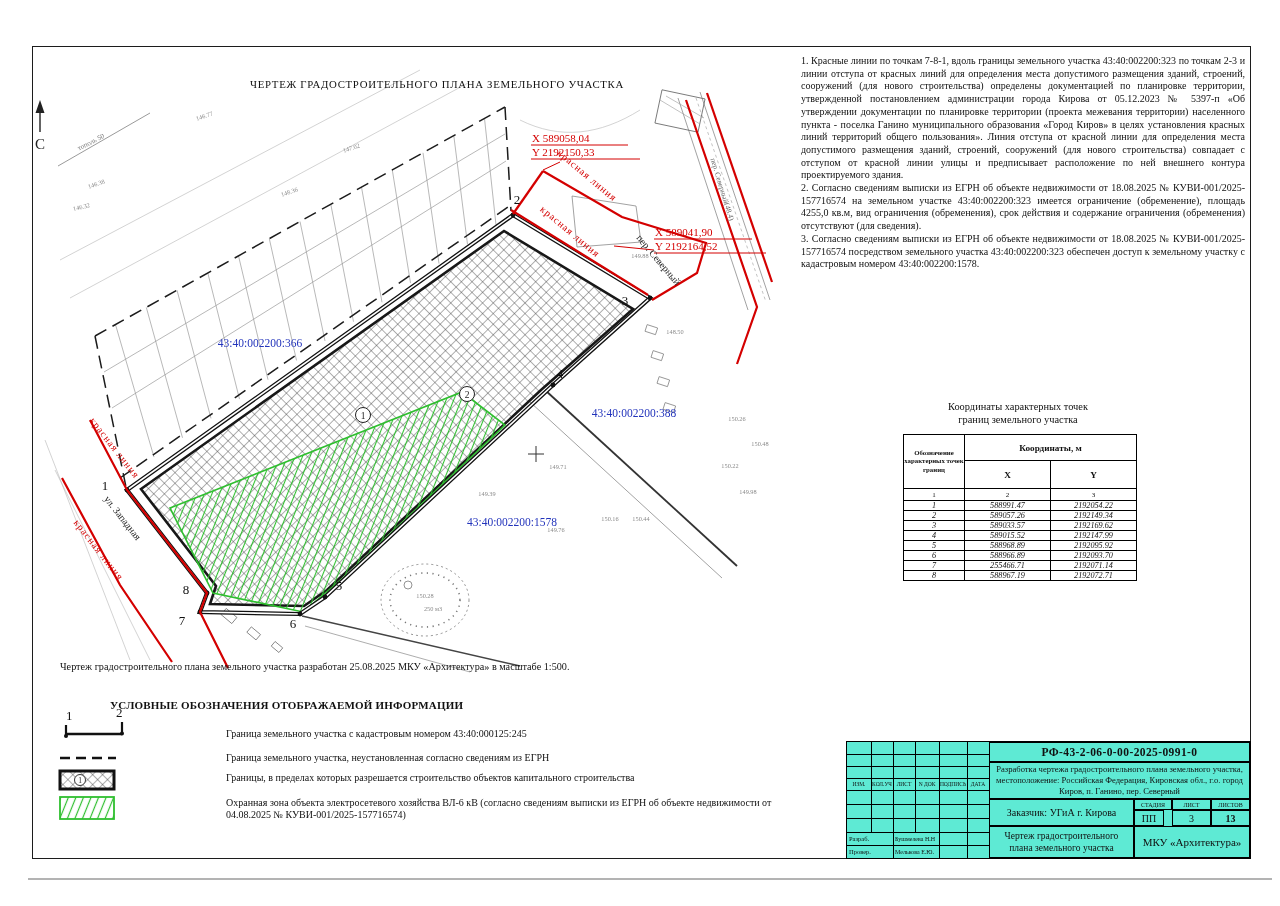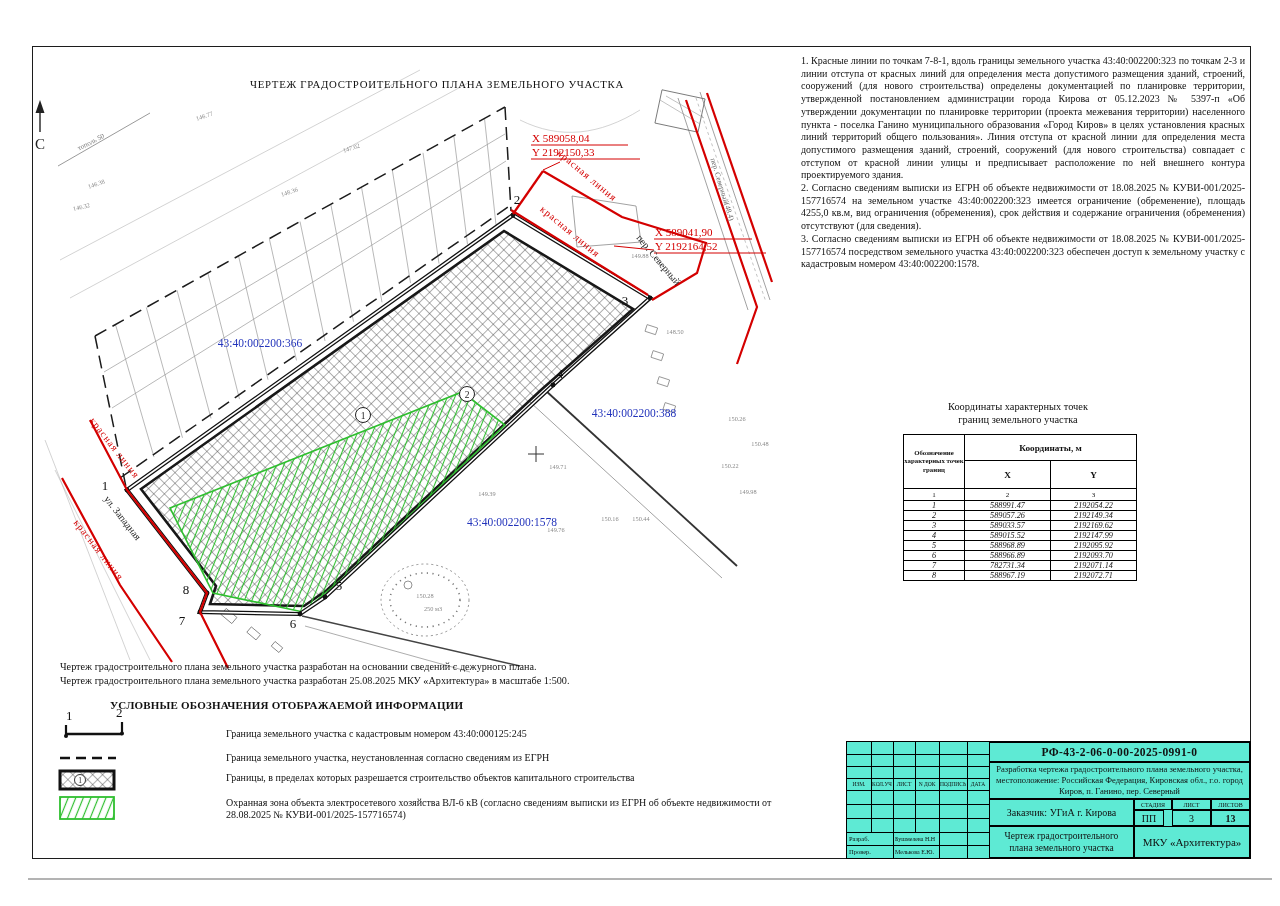--- a/index.html
+++ b/index.html
@@ -271,33 +271,32 @@
         <td>588968.89</td>
         <td>2192095.92</td>
       </tr>
   <tr class="dr">
         <td>6</td>
         <td>588966.89</td>
         <td>2192093.70</td>
       </tr>
   <tr class="dr">
         <td>7</td>
-        <td>782731.34</td>
+        <td>255466.71</td>
         <td>2192071.14</td>
       </tr>
   <tr class="dr">
         <td>8</td>
         <td>588967.19</td>
         <td>2192072.71</td>
       </tr>
 </tbody>
   </table>
 
 <div id="footer-notes" class="abs">
-  <div>Чертеж градостроительного плана земельного участка разработан на основании сведений с дежурного плана.</div>
   <div>Чертеж градостроительного плана земельного участка разработан 25.08.2025 МКУ «Архитектура» в масштабе 1:500.</div>
 </div>
 
 <div id="legend-title" class="abs">УСЛОВНЫЕ ОБОЗНАЧЕНИЯ ОТОБРАЖАЕМОЙ ИНФОРМАЦИИ</div>
 
 <svg class="abs" width="120" height="34" style="left:58px;top:706px;">
   <text x="8" y="14" font-size="13" fill="#111">1</text>
   <text x="58" y="11" font-size="13" fill="#111">2</text>
   <path d="M8 28H64" stroke="#111" stroke-width="2.6"></path>
   <path d="M8 19V31M64 16V28" stroke="#111" stroke-width="2.2"></path>
@@ -324,21 +323,21 @@
 <div class="lg-text" style="top:772px;">Границы, в пределах которых разрешается строительство объектов капитального строительства</div>
 
 <svg class="abs" width="60" height="26" style="left:58px;top:795px;">
   <defs>
     <pattern id="gh2" width="7" height="7" patternUnits="userSpaceOnUse" patternTransform="rotate(22)">
       <path d="M3.5 -1V8" stroke="#2fbf2f" stroke-width="1.2" fill="none"></path>
     </pattern>
   </defs>
   <rect x="2" y="2" width="54" height="22" fill="url(#gh2)" stroke="#2fbf2f" stroke-width="1.8"></rect>
 </svg>
-<div class="lg-text" style="top:797px;width:580px;">Охранная зона объекта электросетевого хозяйства ВЛ-6 кВ (согласно сведениям выписки из ЕГРН об объекте недвижимости от 28.08.2025 № КУВИ-001/2025-157716574)</div>
+<div class="lg-text" style="top:797px;width:580px;">Охранная зона объекта электросетевого хозяйства ВЛ-6 кВ (согласно сведениям выписки из ЕГРН об объекте недвижимости от 04.08.2025 № КУВИ-001/2025-157716574)</div>
 
 <div id="stamp" class="abs">
 
   <div class="tb" style="left:142px;top:0;width:261px;height:20px;font-size:11.5px;font-weight:bold;letter-spacing:.4px;">РФ-43-2-06-0-00-2025-0991-0</div>
   <div class="tb" style="left:142px;top:20px;width:261px;height:37px;font-size:8.6px;line-height:1.3;padding:0 6px;">Разработка чертежа градостроительного плана земельного участка, местоположение: Российская Федерация, Кировская обл., г.о. город Киров, п. Ганино, пер. Северный</div>
   <div class="tb" style="left:142px;top:57px;width:145px;height:27px;font-size:10px;">Заказчик: УГиА г. Кирова</div>
   <div class="tb" style="left:287px;top:57px;width:38px;height:11px;font-size:6px;">СТАДИЯ</div>
   <div class="tb" style="left:325px;top:57px;width:39px;height:11px;font-size:6px;">ЛИСТ</div>
   <div class="tb" style="left:364px;top:57px;width:39px;height:11px;font-size:6px;">ЛИСТОВ</div>
   <div class="tb" style="left:287px;top:68px;width:30px;height:16px;font-size:10px;">ПП</div>

